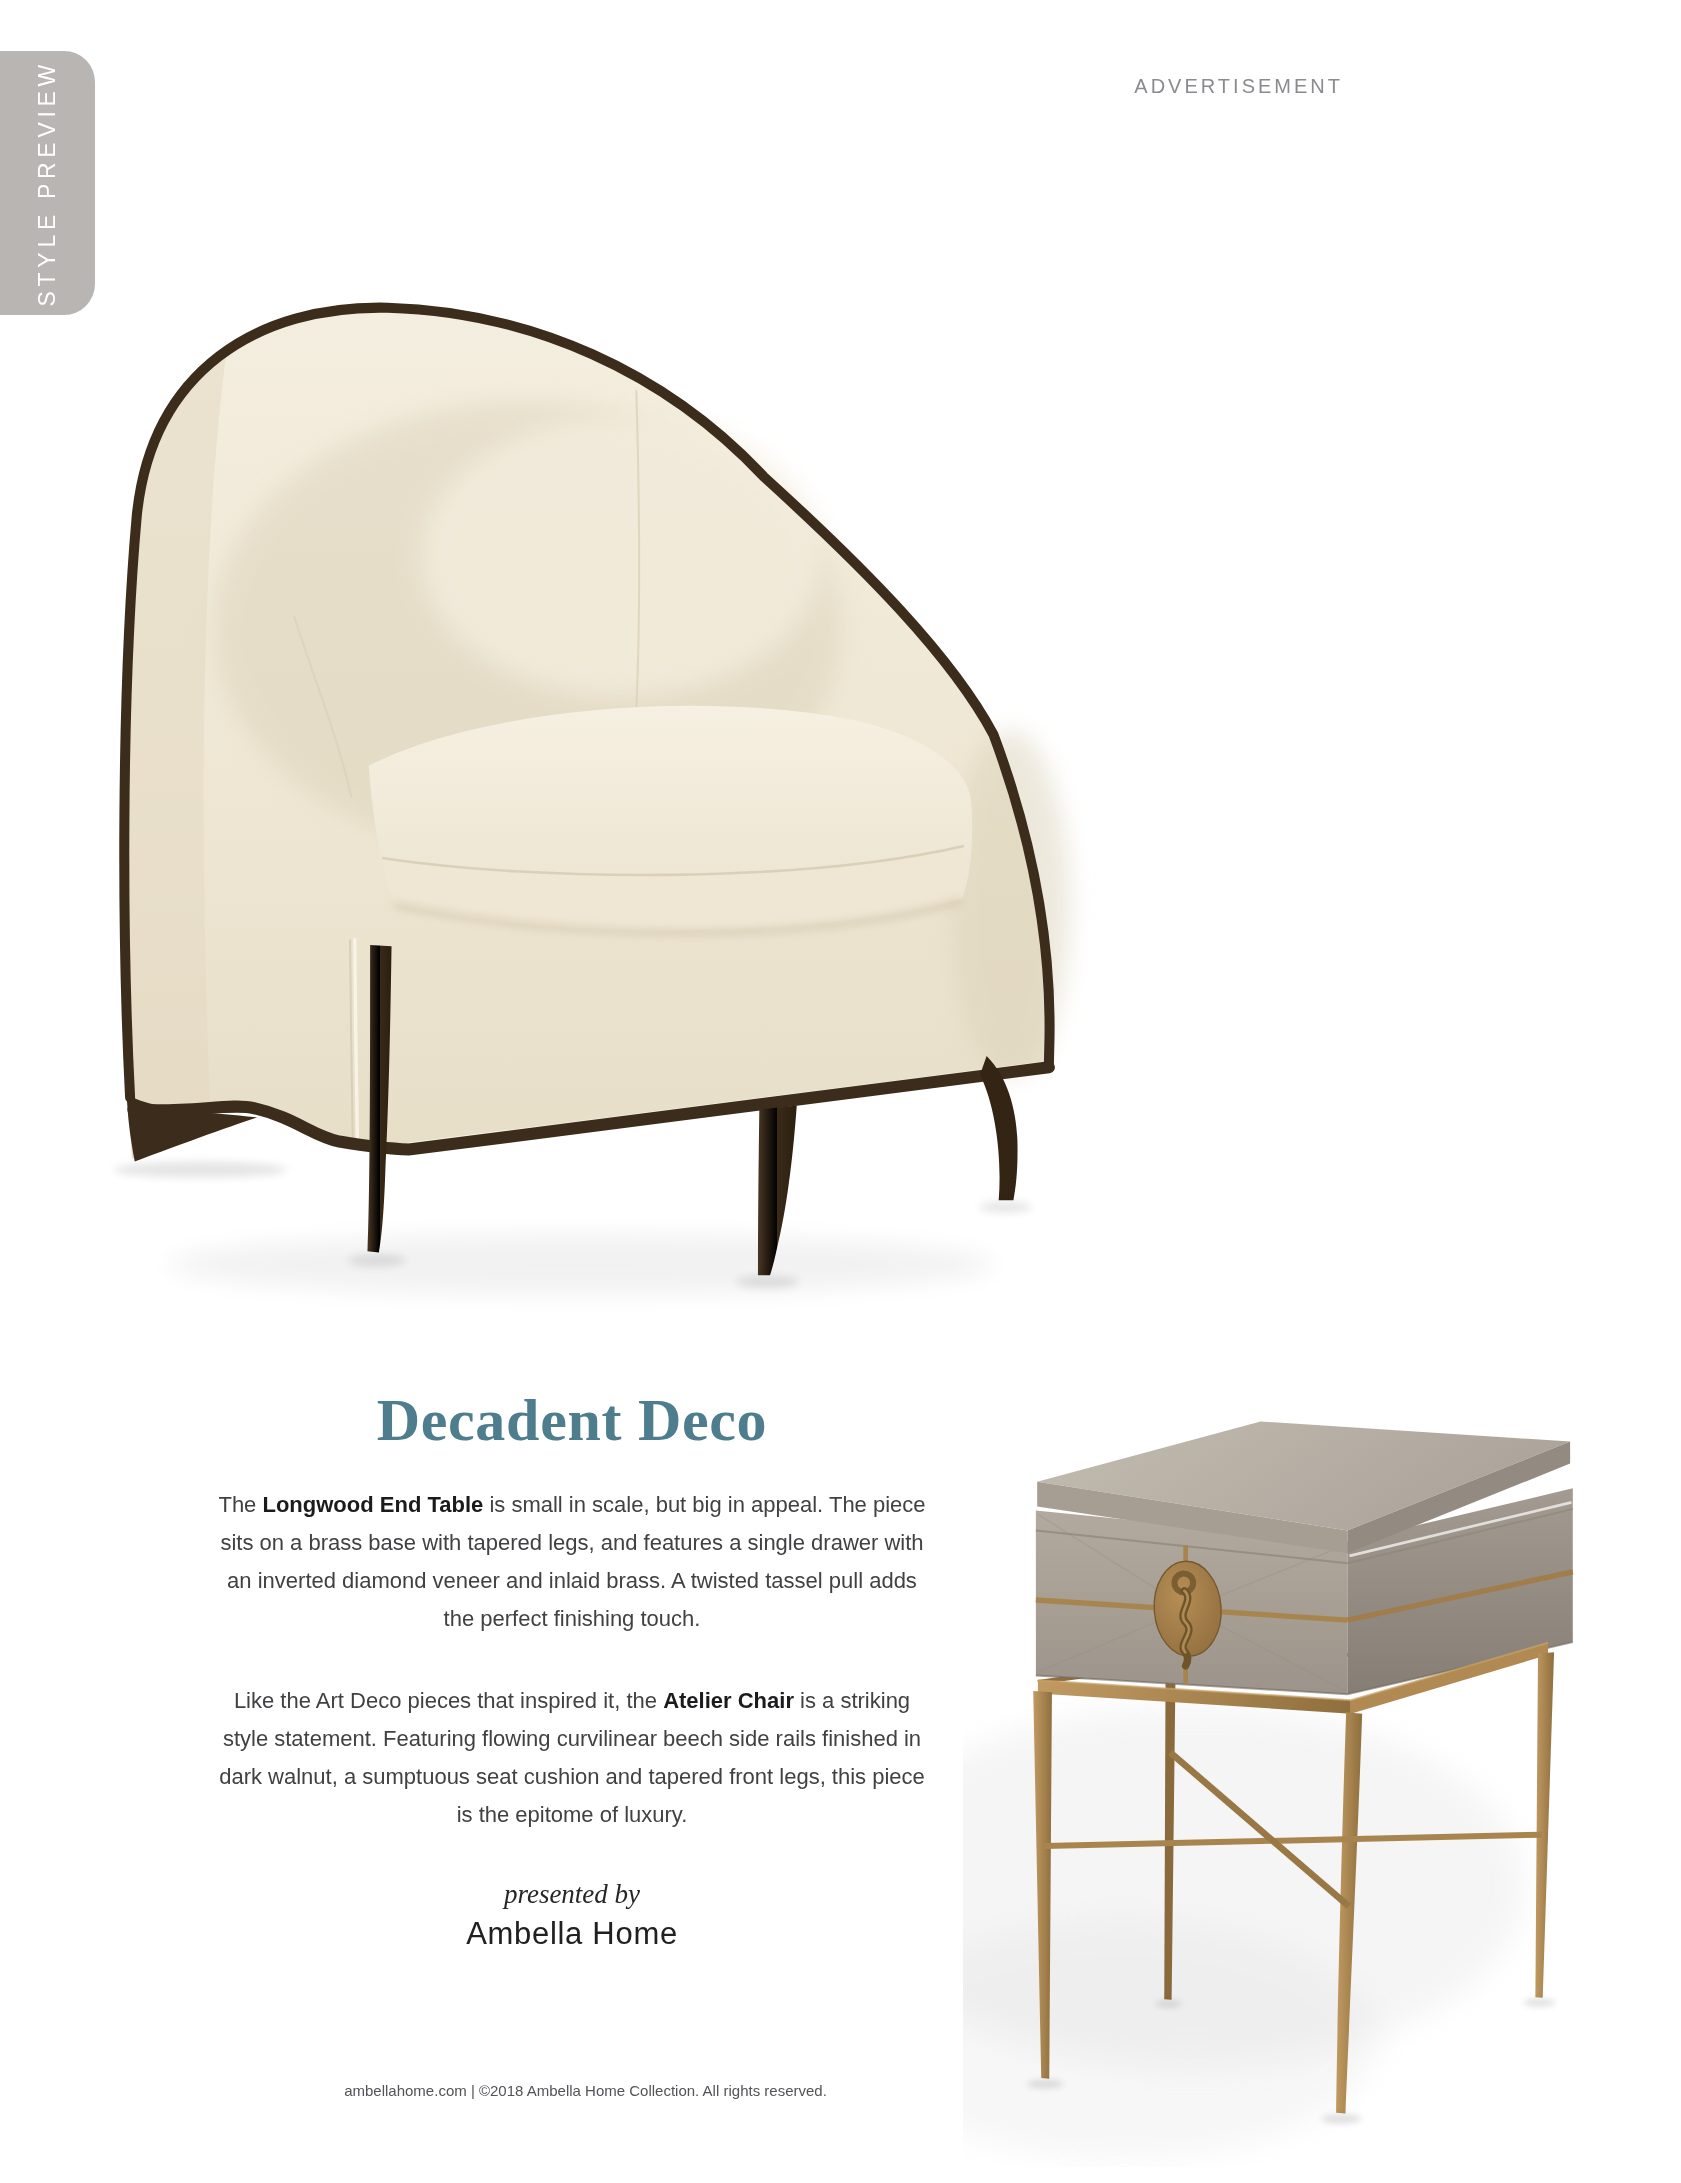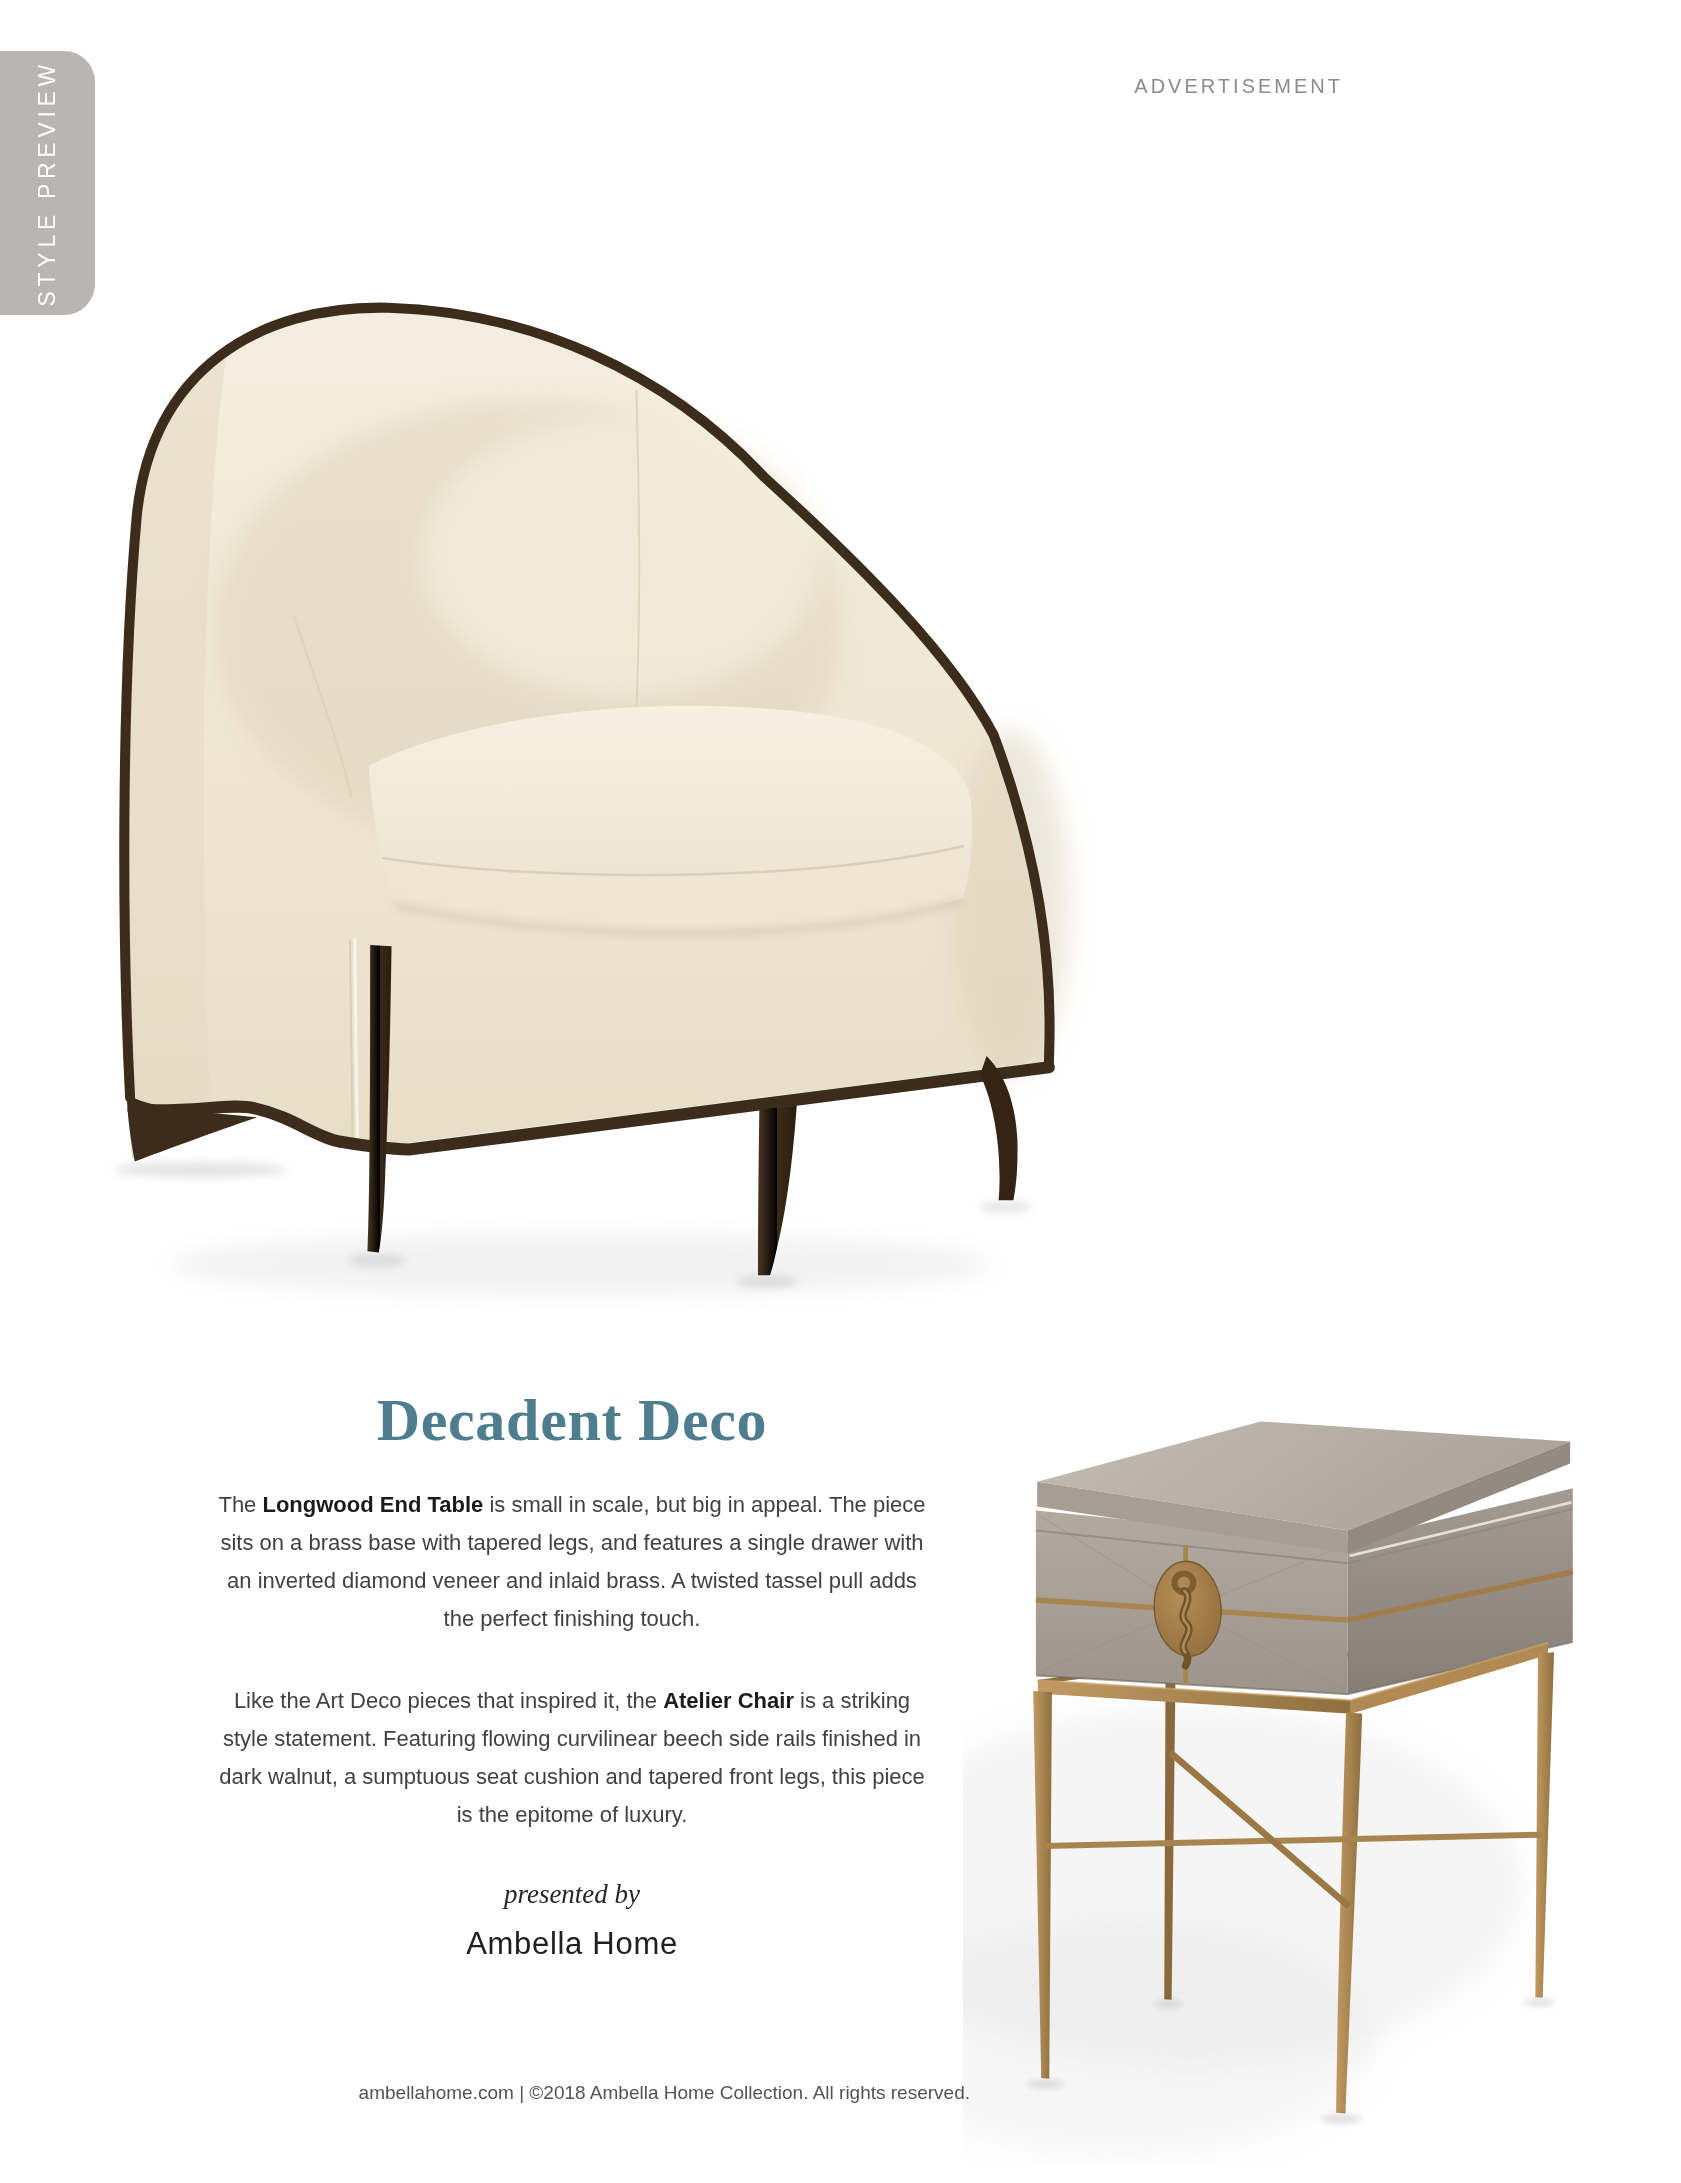--- a/index.html
+++ b/index.html
@@ -64,28 +64,28 @@
   .body-par.second{margin-top:36px;}
   .body-par strong{font-weight:bold;color:#1b1b1d;}
   .presented{
     margin-top:45px;
     font-family:"Liberation Serif", serif;
     font-style:italic;
     font-size:27px;line-height:1.15;
     color:#262627;
   }
   .brand{
-    margin-top:16px;
+    margin-top:6px;
     font-size:31px;letter-spacing:0.7px;
     color:#202022;
   }
   .footer-line{
     position:absolute;left:201px;top:2082px;width:769px;
-    text-align:right;
-    font-size:19px;
+    text-align:center;
+    font-size:15px;
     color:#535358;
   }
 </style>
 </head>
 <body>
 
 <div class="page">
 
   <div class="style-tab">
     <span class="vtext">STYLE PREVIEW</span>

